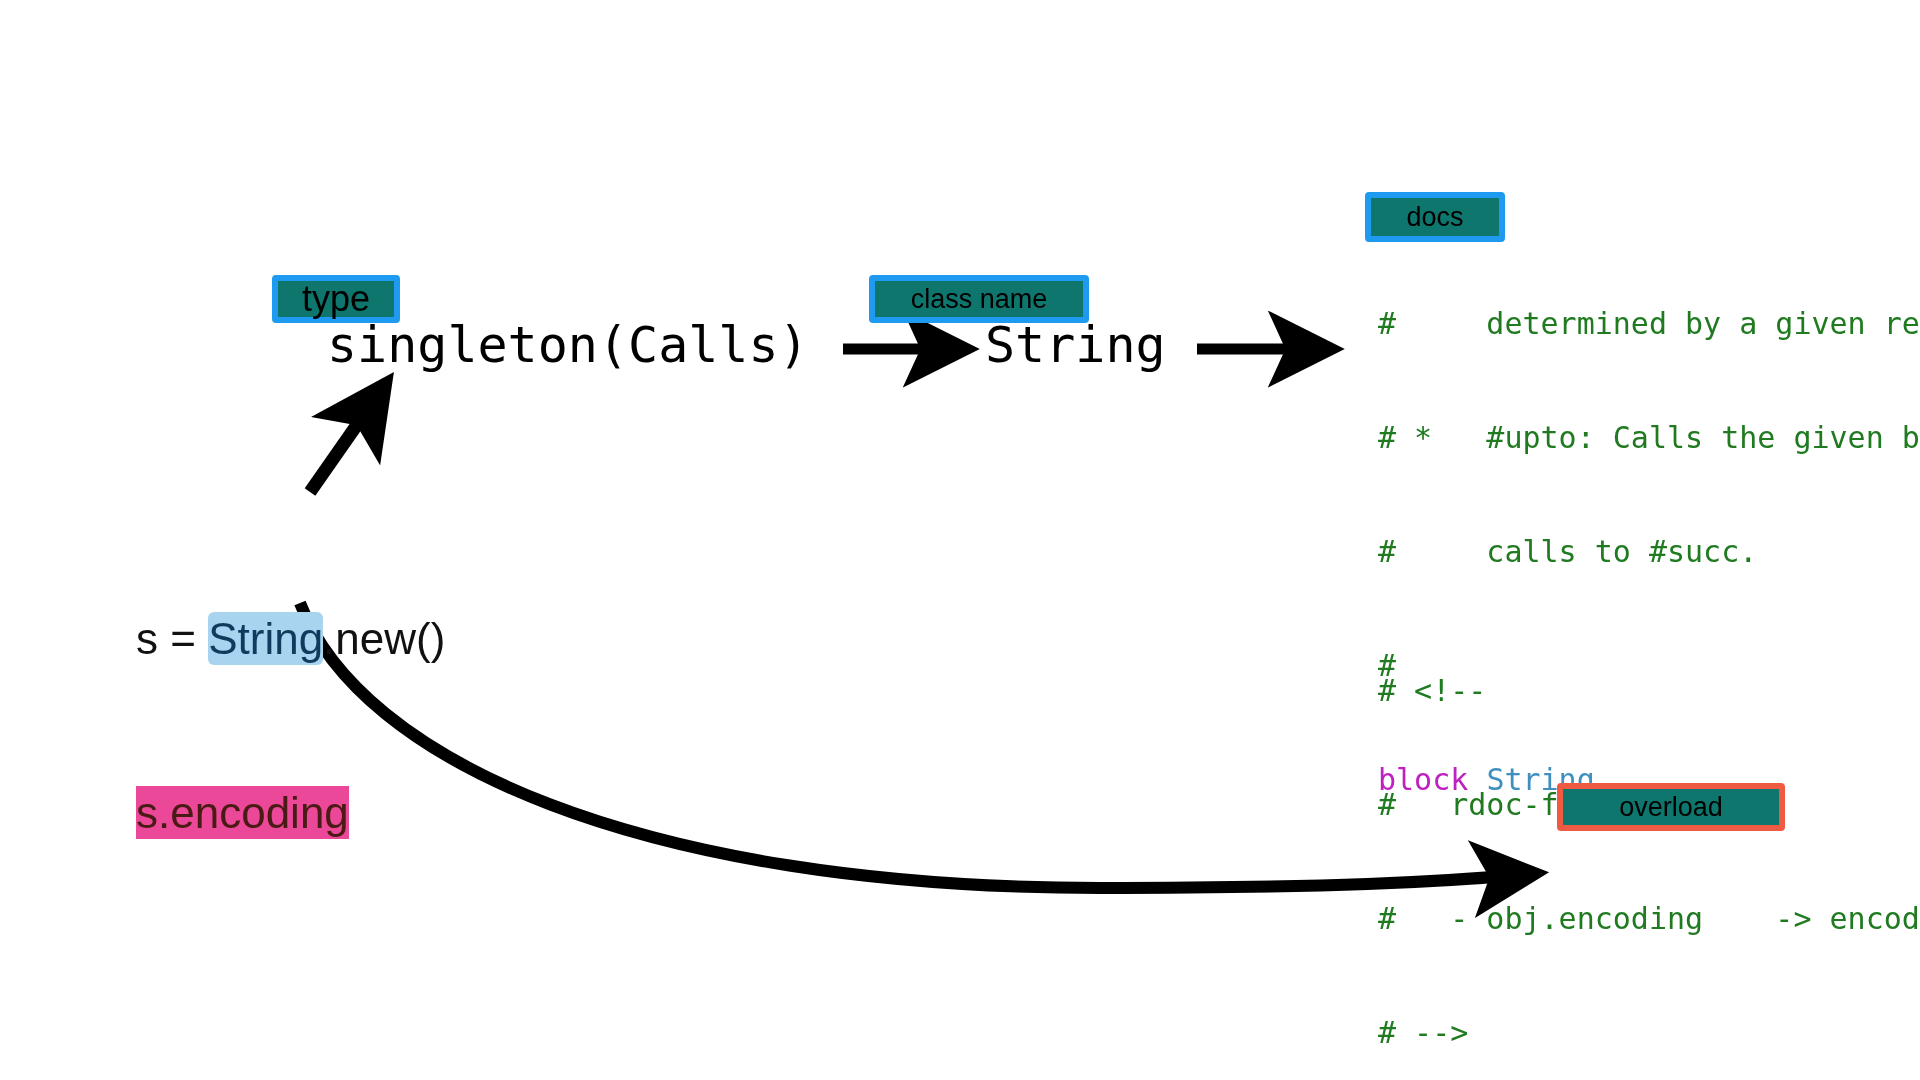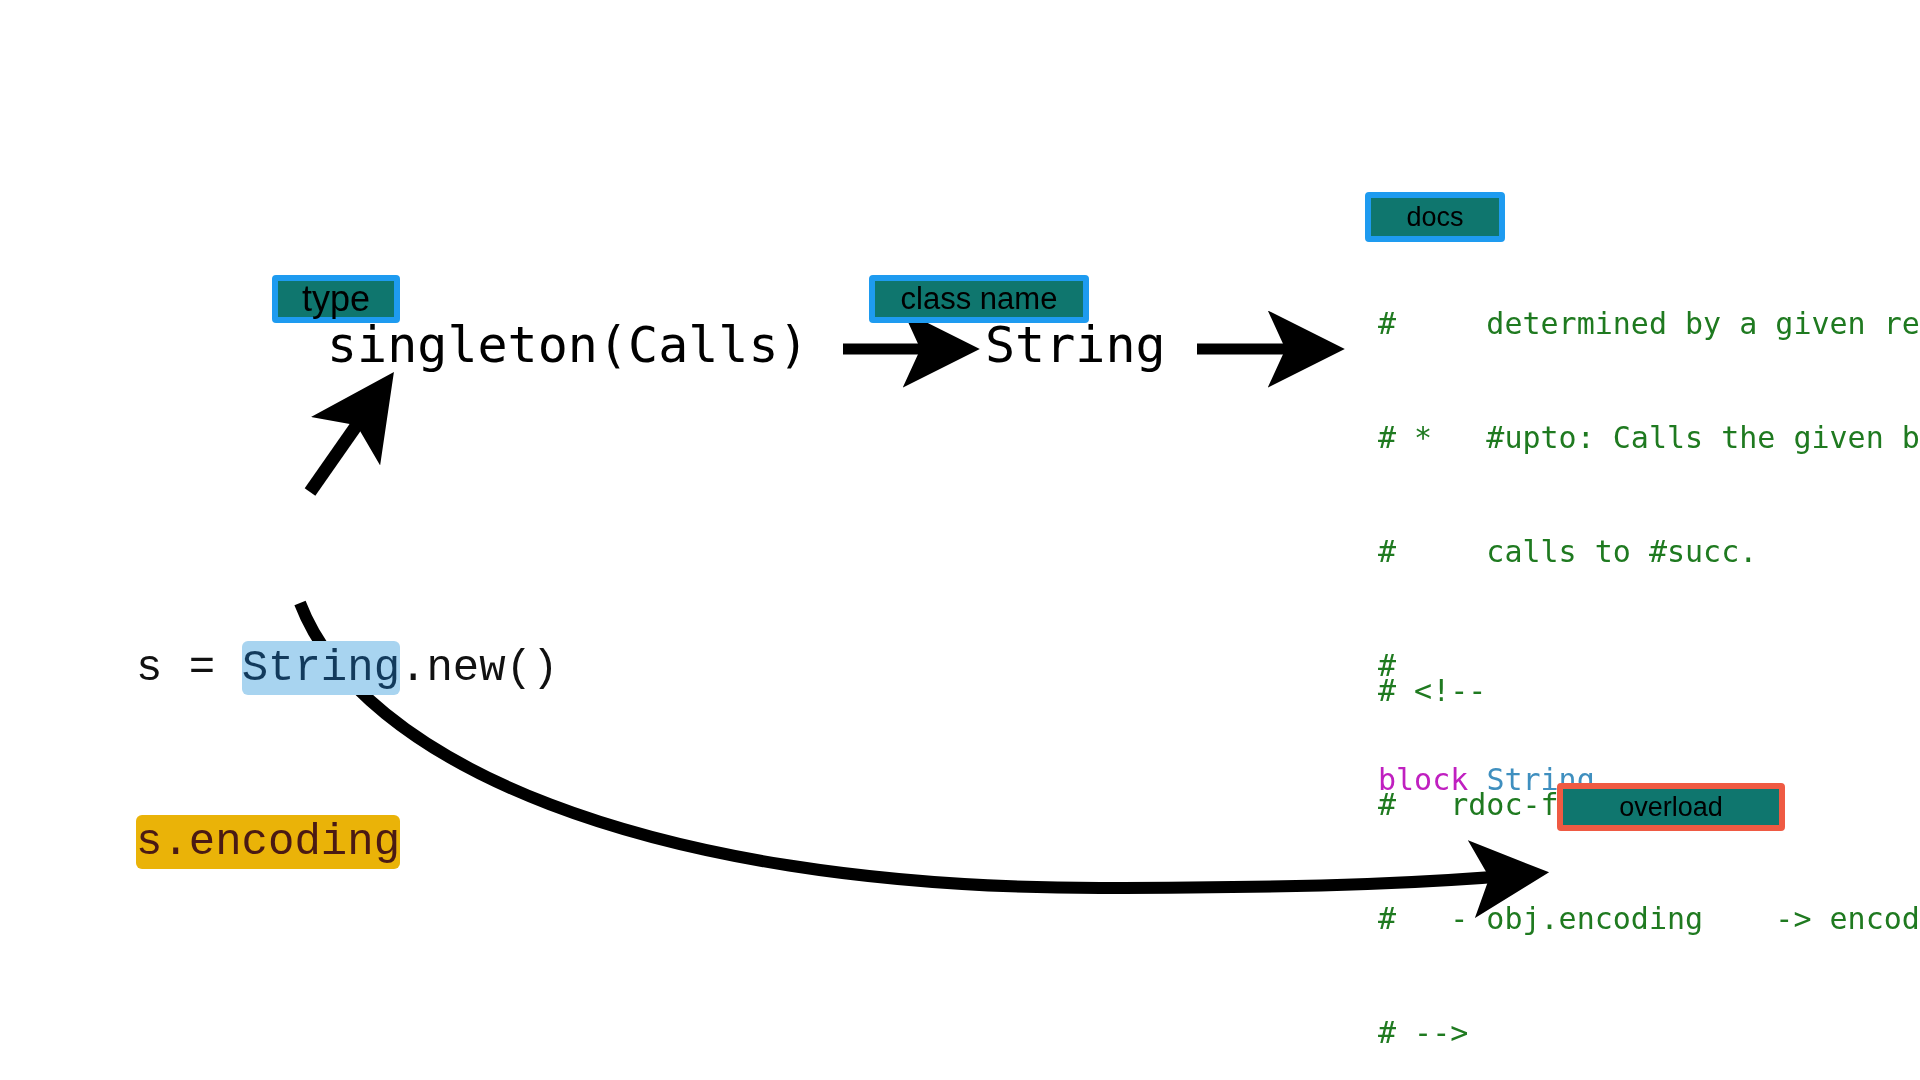--- a/index.html
+++ b/index.html
@@ -53,21 +53,21 @@
     top: 275px;
     width: 128px;
     height: 48px;
     font-size: 36px;
   }
   #badge-class-name {
     left: 869px;
     top: 275px;
     width: 220px;
     height: 48px;
-    font-size: 31px;
+    font-size: 27px;
   }
   #badge-docs {
     left: 1365px
     ;top: 192px;
     width: 140px;
     height: 50px;
     font-size: 27px;
   }
   #badge-overload {
     left: 1557px;
@@ -93,41 +93,41 @@
   }
   #flow-string {
     left: 985px;
     top: 316px;
   }
 
   
   #left-code {
     position: absolute;
     left: 136px;
-    top: 523px;
-    font-family: Liberation Mono, monospace;
+    top: 494px;
+    font-family: Liberation Sans, sans-serif;
     font-size: 44px;
     line-height: 58px;
     color: #111111;
     white-space: pre;
   }
   #left-code .ln {
     display: block;
     height: 58px;
   }
   .hl-blue {
     background: #a8d4f0;
     color: #123a5c;
     border-radius: 6px;
     padding: 2px 0;
   }
   .hl-pink {
-    background: #eab308;
+    background: #ec4899;
     color: #4a1a14;
-    border-radius: 6px;
+    border-radius: 0;
     padding: 2px 0;
   }
 
   
   .code-pane {
     position: absolute;
     left: 1378px;
     font-family: "DejaVu Sans Mono", monospace;
     font-size: 30px;
     line-height: 38px;

